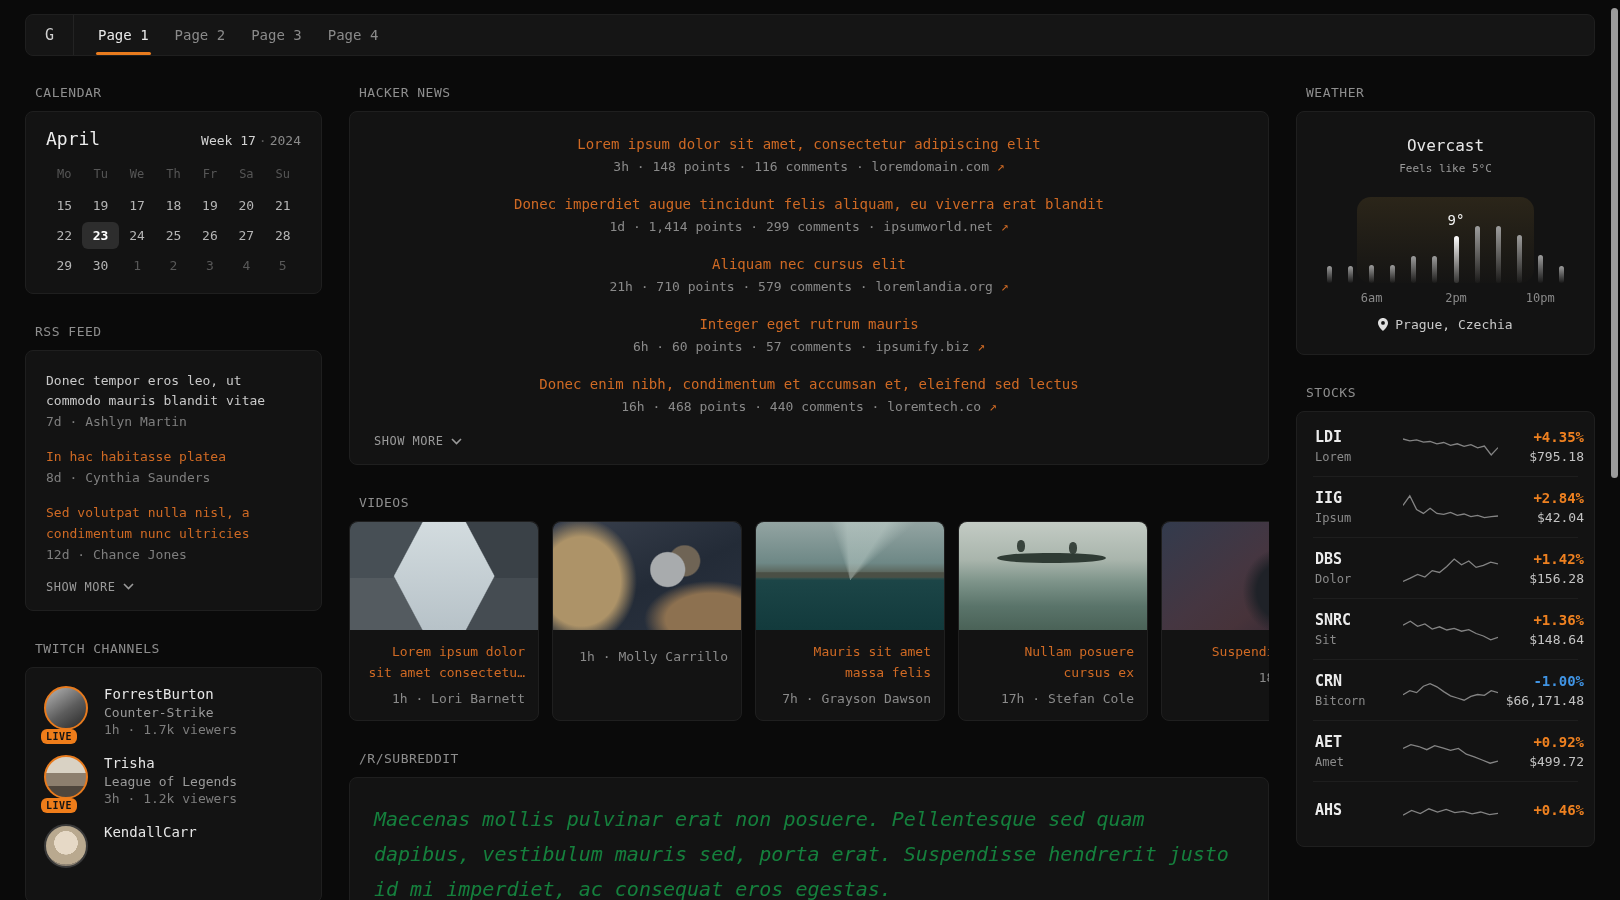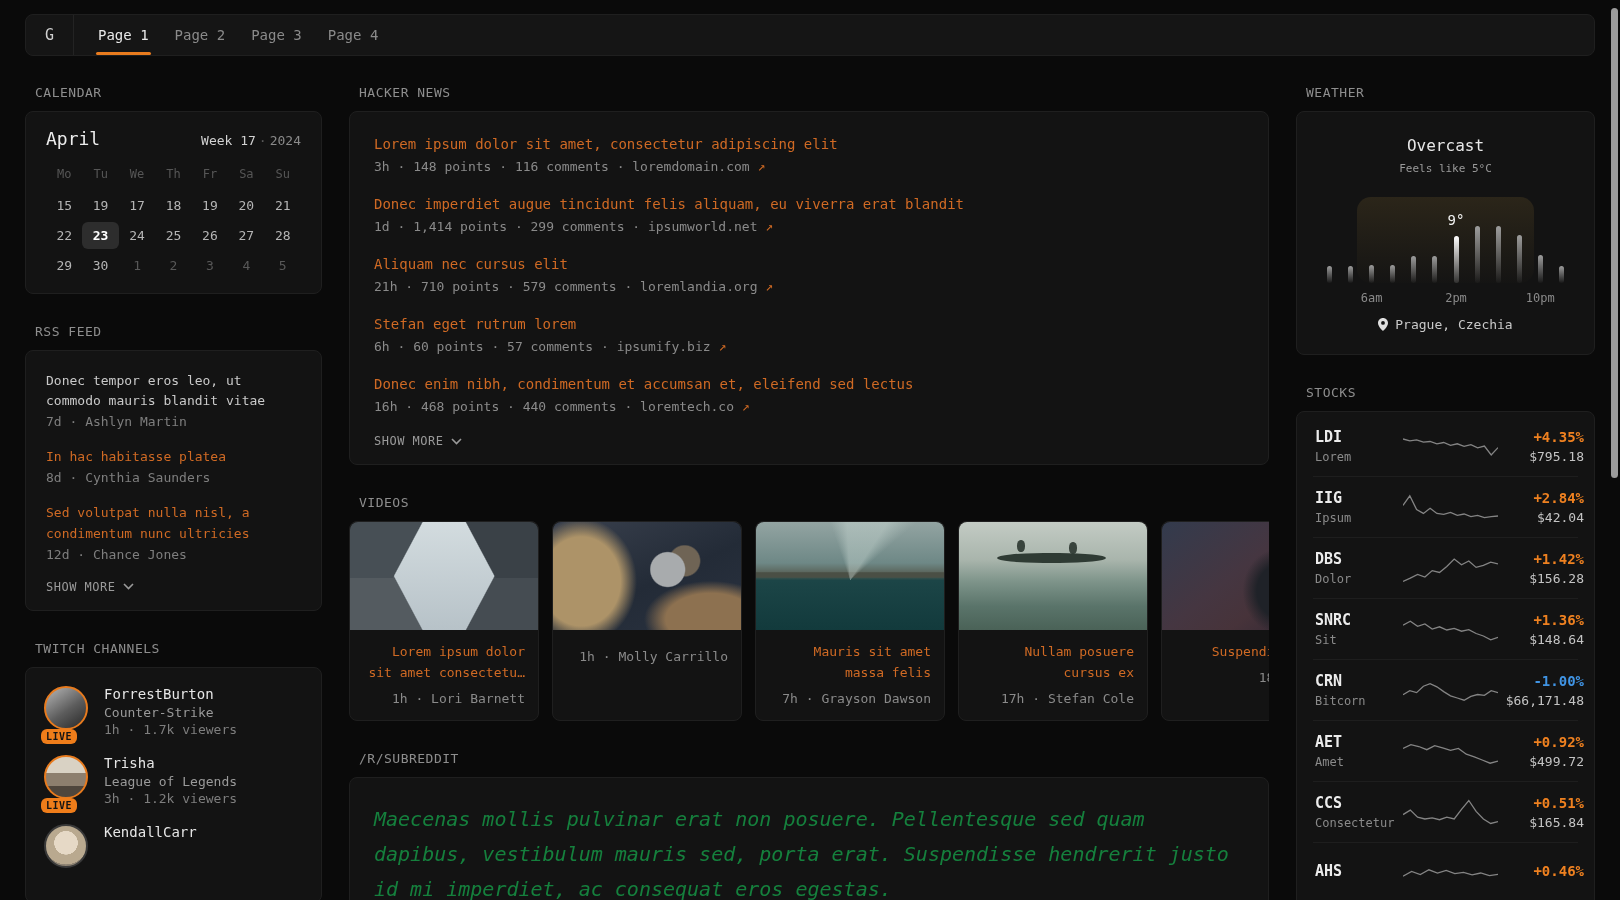--- a/index.html
+++ b/index.html
@@ -88,21 +88,21 @@
   .channel.live .live-badge { display:block; }
   .ch-name { font-size:14px; color:#e6e6e6; }
   .ch-game { font-size:13px; color:#9a9a9a; margin-top:3px; }
   .ch-meta { font-size:13px; color:#7e7e7e; margin-top:2px; }
   .av-forrest { background:linear-gradient(145deg,#9e9e9e 15%,#5c5c5c 55%,#333333 90%); }
   .av-trisha  { background:linear-gradient(#d9d2c4 0 40%,#8d7f6e 40% 72%,#4f463c 72%); }
   .av-kendall { background:radial-gradient(circle at 50% 42%,#e6d9c6 0 38%,#b9a98f 39% 70%,#8d8272 71%); }
 
   
   .hn-card { padding:22px 24px 16px; }
-  .hn-post { margin-bottom:20px; }
+  .hn-post { margin-bottom:20px;text-align:center; }
   .hn-title { font-size:14px; color:#d06a24; line-height:1.5; cursor:pointer; }
   .hn-meta { font-size:13px; color:#8a8a8a; margin-top:4px; }
   .ext-arrow { color:#d06a24; cursor:pointer; }
 
   
   .videos-row { display:flex; gap:13px; overflow:hidden; }
   .video-card { width:190px; flex:none; background:#131313; border:1px solid #1f1f1f; border-radius:8px; cursor:pointer; }
   .thumb { height:108px; border-radius:8px 8px 0 0; position:relative; overflow:hidden; }
   .video-info { padding:12px 13px 14px;text-align:right; }
   .video-title { font-size:13px; color:#d06a24; line-height:1.6; max-height:42px; overflow:hidden; }
@@ -328,21 +328,21 @@
               </div>
             </article>
             <article class="hn-post">
               <div class="hn-title">Aliquam nec cursus elit</div>
               <div class="hn-meta">
                 <span>21h · 710 points · 579 comments · loremlandia.org</span>
                 <span class="ext-arrow">↗</span>
               </div>
             </article>
             <article class="hn-post">
-              <div class="hn-title">Stefan eget rutrum lorem</div>
+              <div class="hn-title">Integer eget rutrum mauris</div>
               <div class="hn-meta">
                 <span>6h · 60 points · 57 comments · ipsumify.biz</span>
                 <span class="ext-arrow">↗</span>
               </div>
             </article>
             <article class="hn-post">
               <div class="hn-title">Donec enim nibh, condimentum et accumsan et, eleifend sed lectus</div>
               <div class="hn-meta">
                 <span>16h · 468 points · 440 comments · loremtech.co</span>
                 <span class="ext-arrow">↗</span>
@@ -579,35 +579,20 @@
                   <polyline points="0.0,16.4 7.9,12.6 15.8,14.5 23.8,17.7 31.7,13.6 39.6,15.8 47.5,18.4 55.4,16.4 63.3,22.2 71.3,24.8 79.2,28.0 87.1,31.2 95.0,29.2"></polyline>
                 </svg>
               </div>
               <div class="stock-val">
                 <div class="stock-change" style="color: rgb(239, 129, 32);">+0.92%</div>
                 <div class="stock-price">$499.72</div>
               </div>
             </div>
             <div class="stock-row">
               <div class="stock-id">
-                <div class="stock-ticker">CCS</div>
-                <div class="stock-name">Consectetur</div>
-              </div>
-              <div class="stock-spark">
-                <svg width="95" height="38" viewBox="0 0 95 38">
-                  <polyline points="0.0,21.6 7.3,17.1 14.6,24.1 21.9,26.0 29.2,24.8 36.5,26.7 43.8,24.1 51.2,26.0 58.5,16.4 65.8,7.5 73.1,18.4 80.4,26.0 87.7,30.5 95.0,28.6"></polyline>
-                </svg>
-              </div>
-              <div class="stock-val">
-                <div class="stock-change" style="color: rgb(239, 129, 32);">+0.51%</div>
-                <div class="stock-price">$165.84</div>
-              </div>
-            </div>
-            <div class="stock-row">
-              <div class="stock-id">
                 <div class="stock-ticker">AHS</div>
                 <div class="stock-name"></div>
               </div>
               <div class="stock-spark">
                 <svg width="95" height="38" viewBox="0 0 95 38">
                   <polyline points="0.0,22.2 8.6,17.4 17.3,20.6 25.9,15.8 34.5,19.0 43.2,16.4 51.8,19.6 60.5,18.4 69.1,20.9 77.7,19.0 86.4,21.6 95.0,20.3"></polyline>
                 </svg>
               </div>
               <div class="stock-val">
                 <div class="stock-change" style="color: rgb(239, 129, 32);">+0.46%</div>

